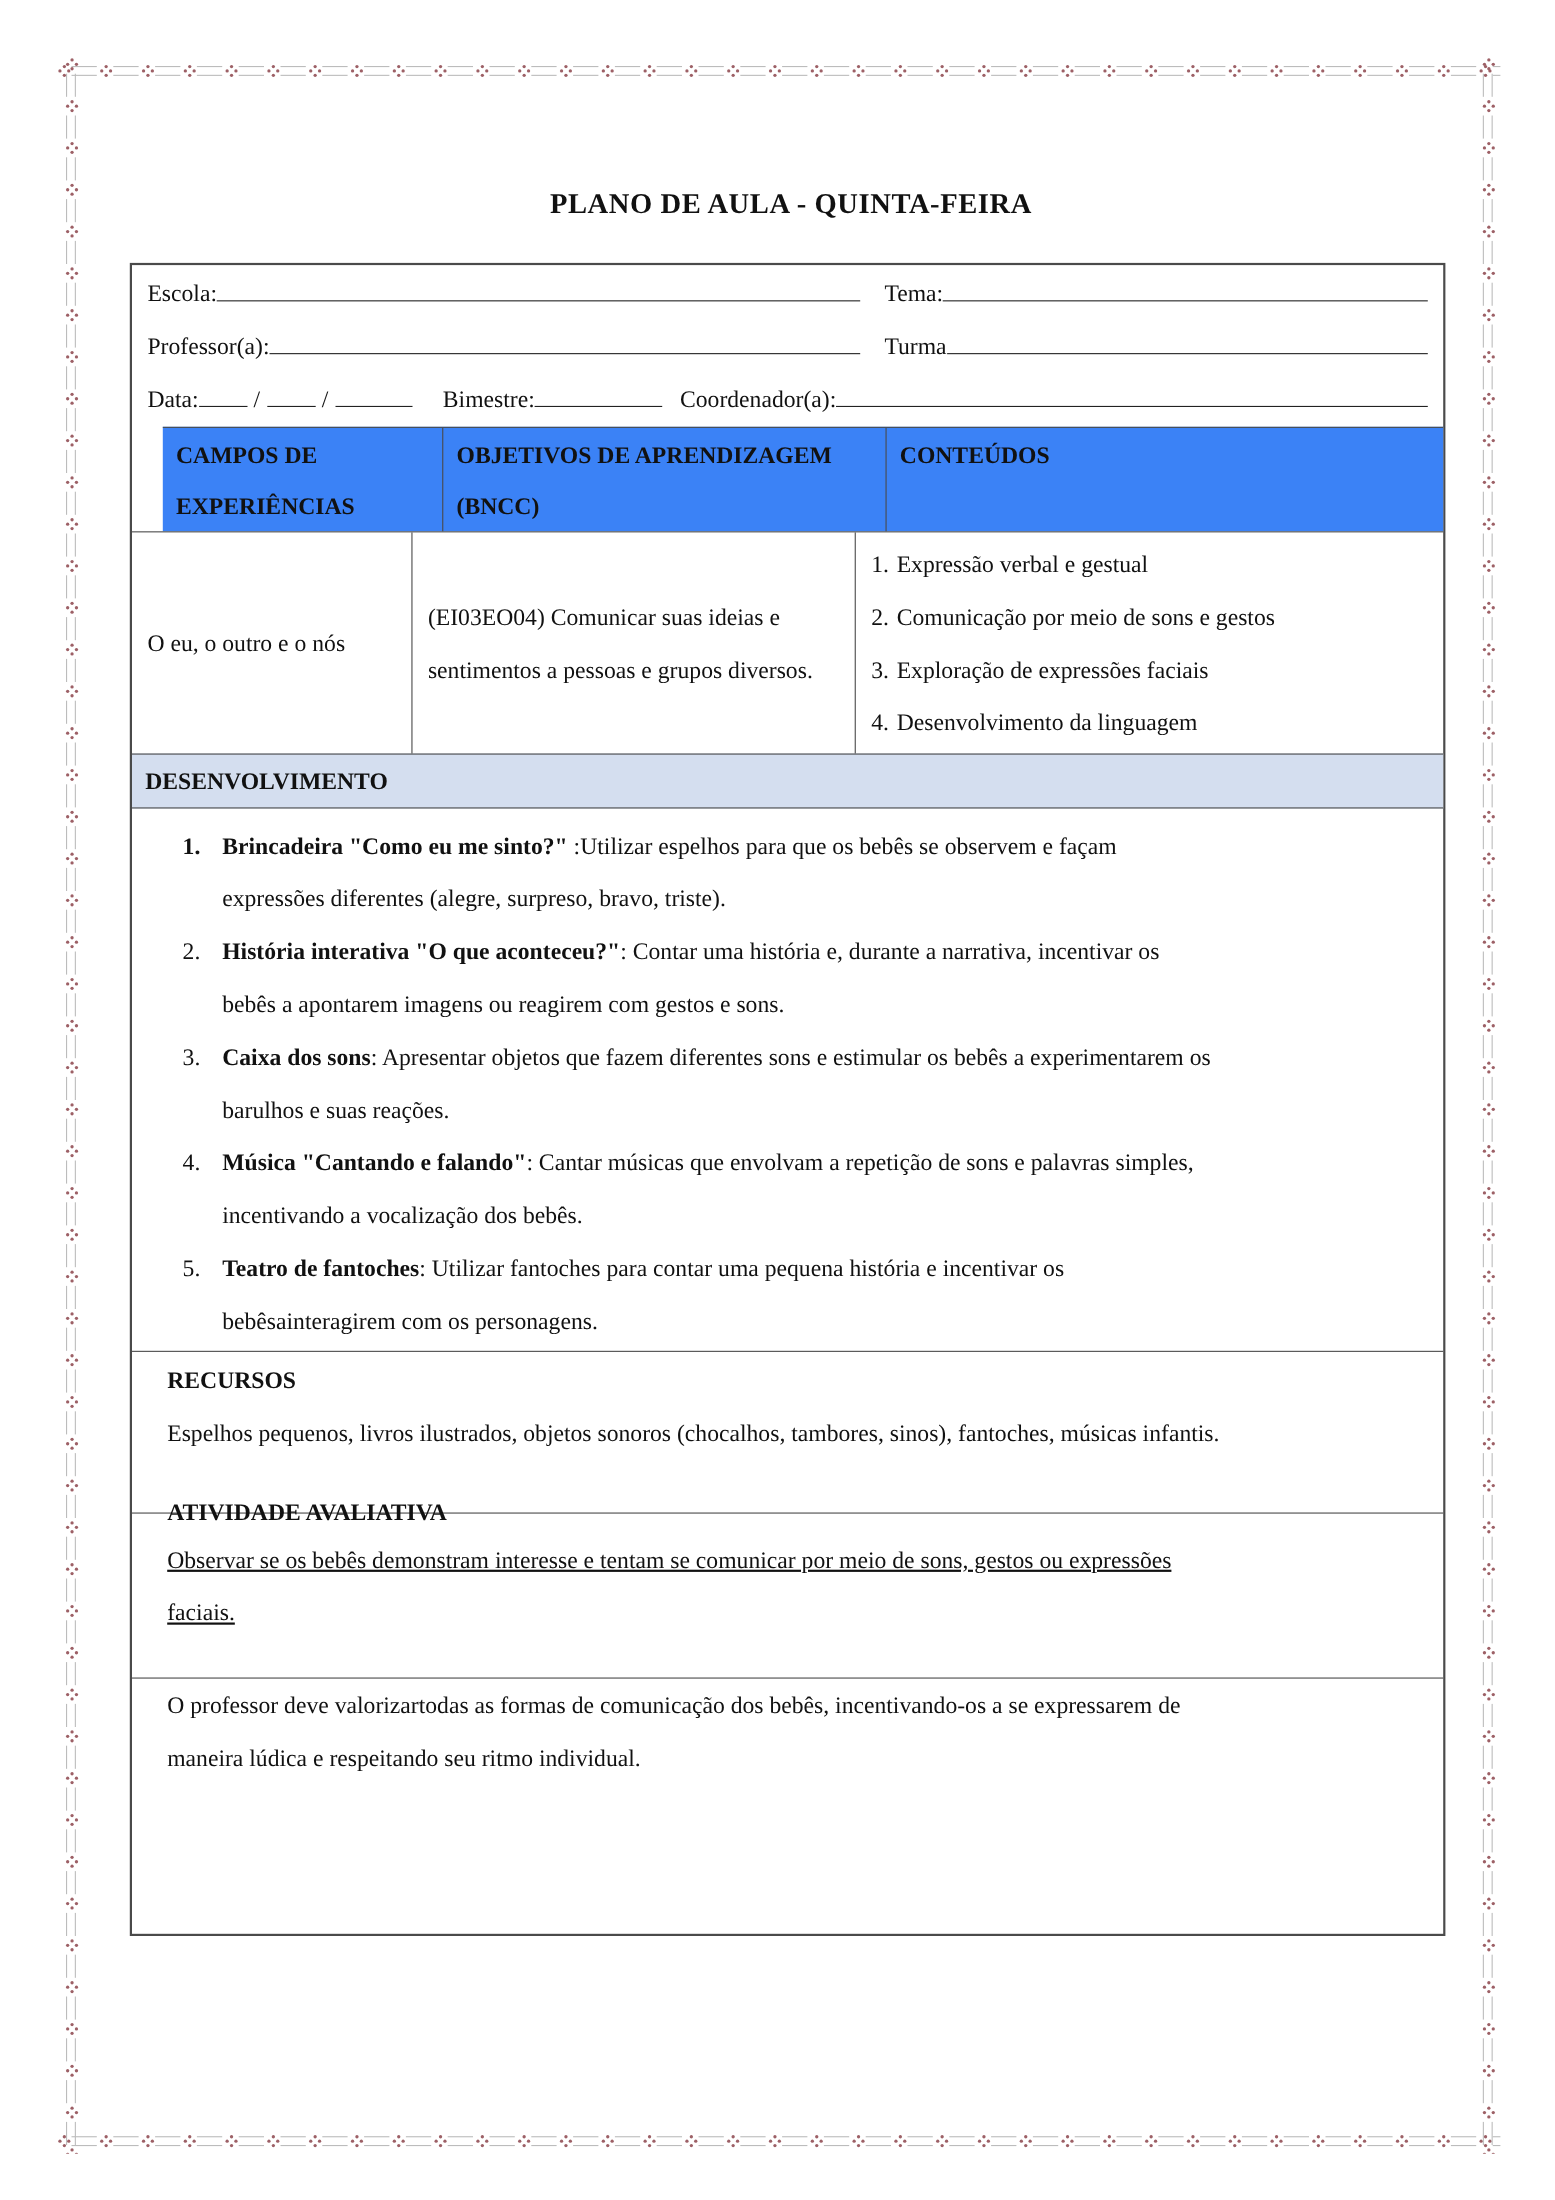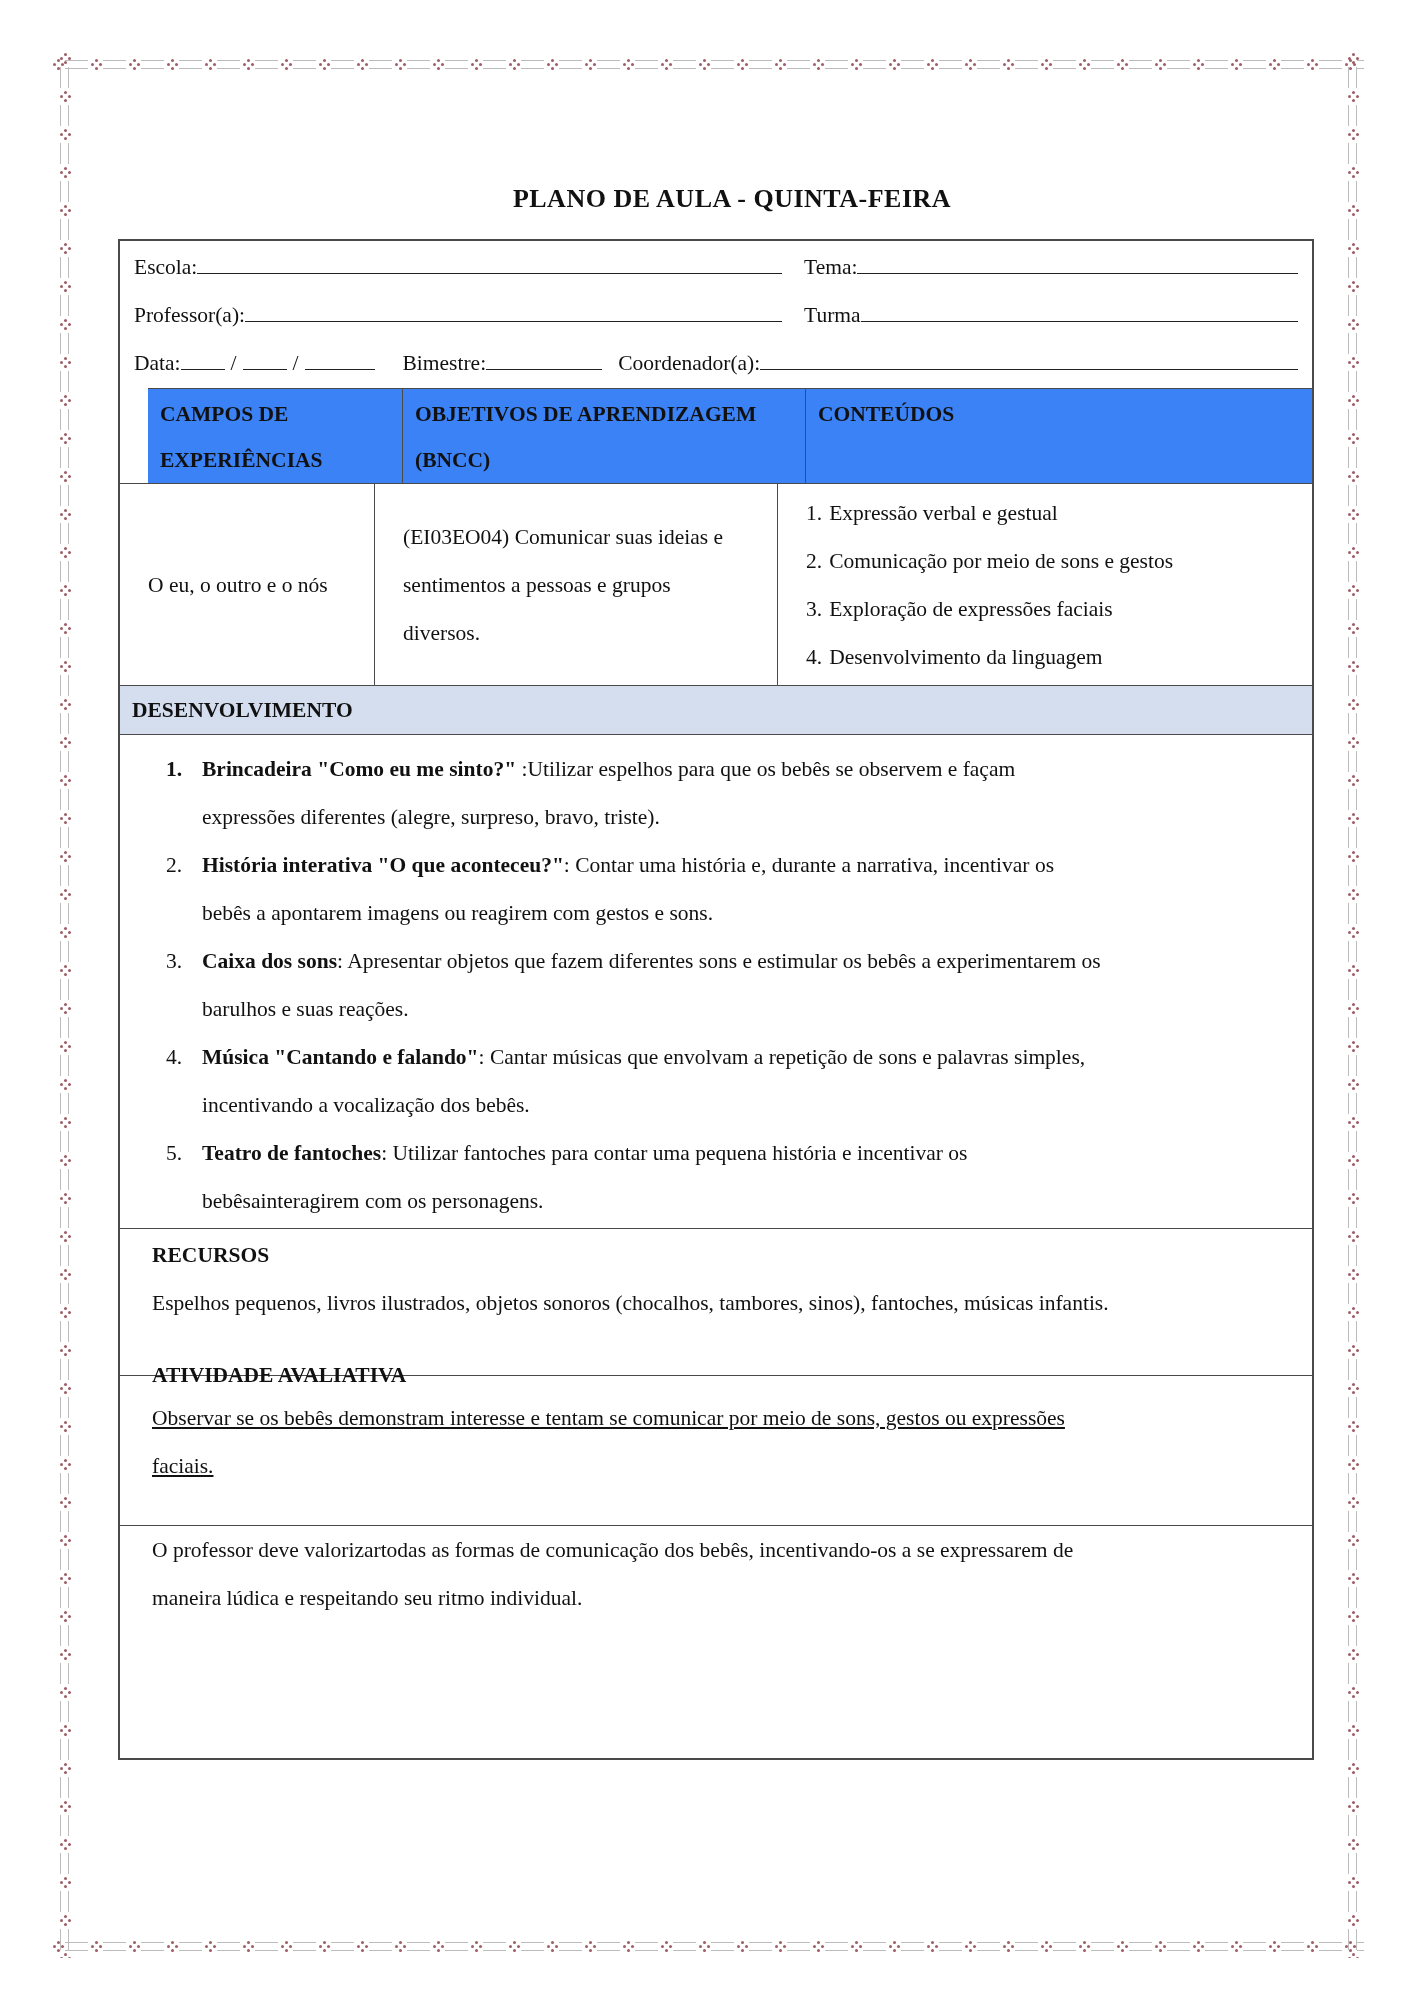--- a/index.html
+++ b/index.html
@@ -18,21 +18,21 @@
   .v-unit{display:flex;flex-direction:column;align-items:center;height:38px;flex:0 0 38px;width:24px;}
   .v-seg{flex:1;width:7px;border-left:1px solid #bcbcbc;border-right:1px solid #bcbcbc;margin:2px 0;}
   .cluster{position:relative;width:11px;height:13px;flex:0 0 auto;}
   .cluster::before{
     content:"";position:absolute;left:1px;top:5px;width:3px;height:3px;border-radius:50%;
     background:#9d6066;
     box-shadow:4px -4px 0 #9d6066, 4px 4px 0 #9d6066, 8px 0 0 #9d6066;
   }
   
   .title{
-    position:absolute;left:118px;top:168px;width:1196px;margin:16px;
+    position:absolute;left:118px;top:168px;width:1196px;margin:3px;
     text-align:center;font-size:26px;font-weight:bold;letter-spacing:.5px;
   }
   
   .doc-table{
     position:absolute;left:118px;top:239px;width:1196px;
     border:2px solid #4a4a4a;box-sizing:border-box;font-size:21.5px;
   }
   .row{box-sizing:border-box;}
   
   .info-cell{height:147px;padding:6px 14px 0 14px;}
@@ -48,21 +48,21 @@
   
   .grid{display:flex;}
   .grid > .cell{box-sizing:border-box;border-left:1px solid #4a4a4a;}
   .grid > .cell:first-child{border-left:none;}
   .c1{width:254px;flex:0 0 254px;}
   .c2{width:403px;flex:0 0 403px;}
   .c3{flex:1;}
   .grid-header{height:95px;background:#3b82f6;border-top:1px solid #4a4a4a;margin-left:28px;}
   .grid-header .cell{font-weight:bold;padding:2px 12px 0 12px;line-height:46px;}
   .grid-body{height:202px;border-top:1px solid #4a4a4a;}
-  .grid-body .cell{padding:0 28px;display:flex;flex-direction:column;justify-content:center;line-height:48px;}
+  .grid-body .cell{padding:0 14px;display:flex;flex-direction:column;justify-content:center;line-height:48px;}
   .plain-list{margin:0;padding:0;list-style:none;}
   .plain-list .num{display:inline-block;margin-right:7px;}
   
   .band{
     height:50px;background:#d4deef;border-top:1px solid #4a4a4a;border-bottom:1px solid #4a4a4a;
     font-weight:bold;padding-left:12px;line-height:48px;
   }
   
   .dev-cell{height:493px;padding:10px 20px 0 46px;}
   .dev-list{margin:0;padding:0;list-style:none;}

